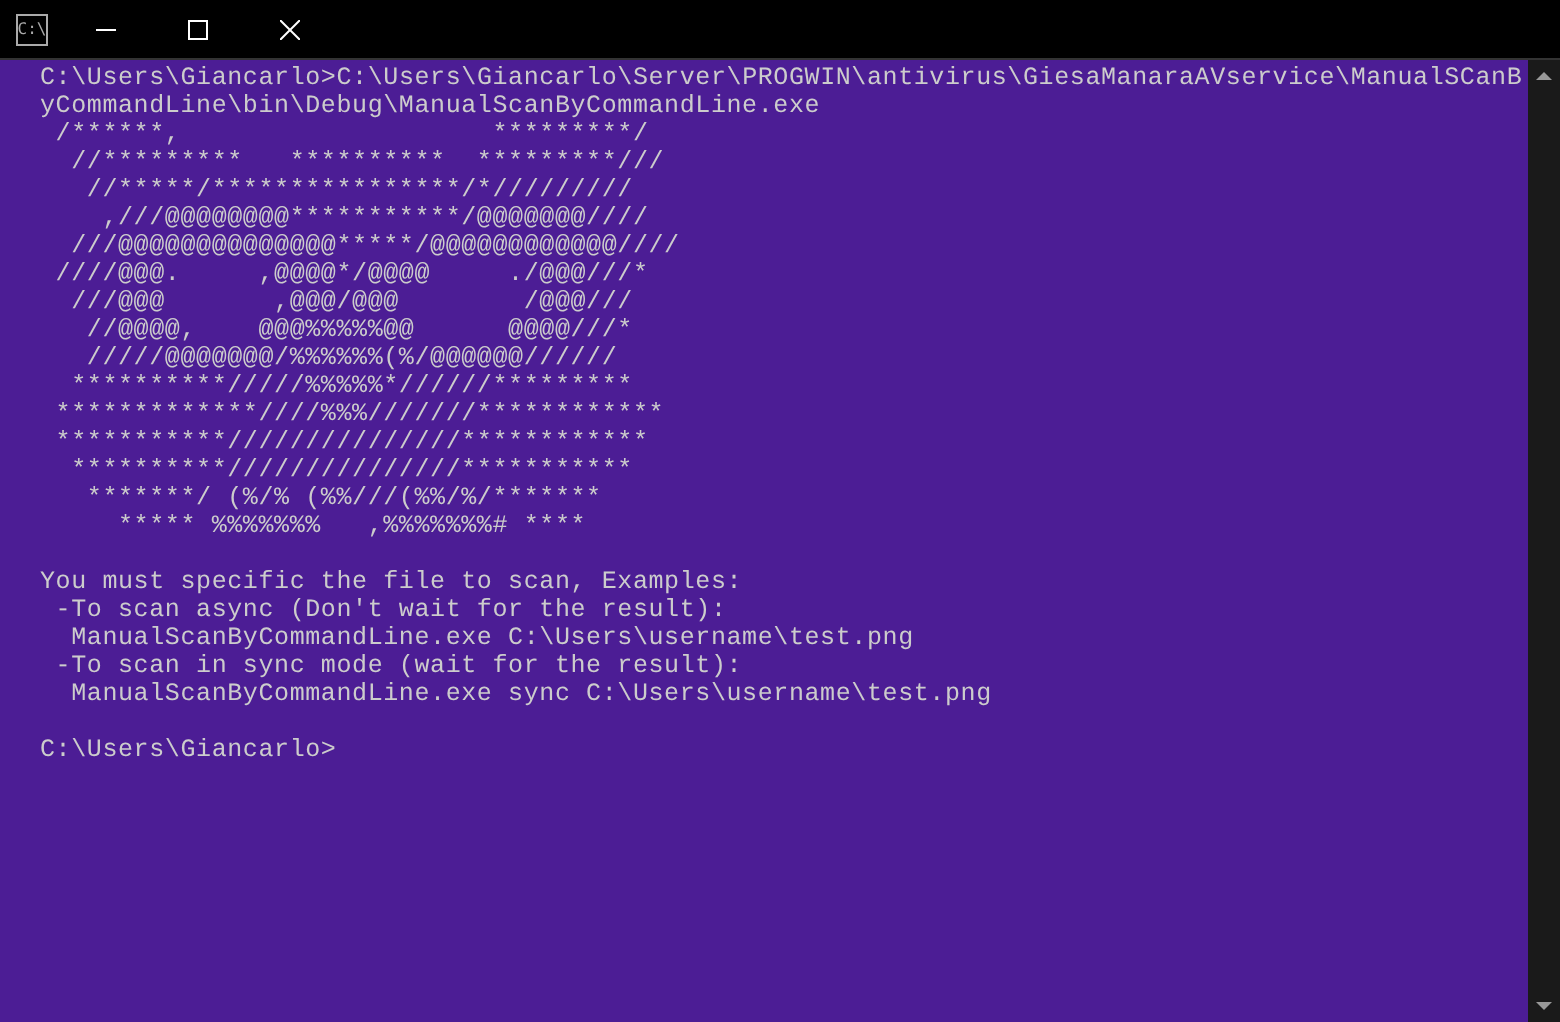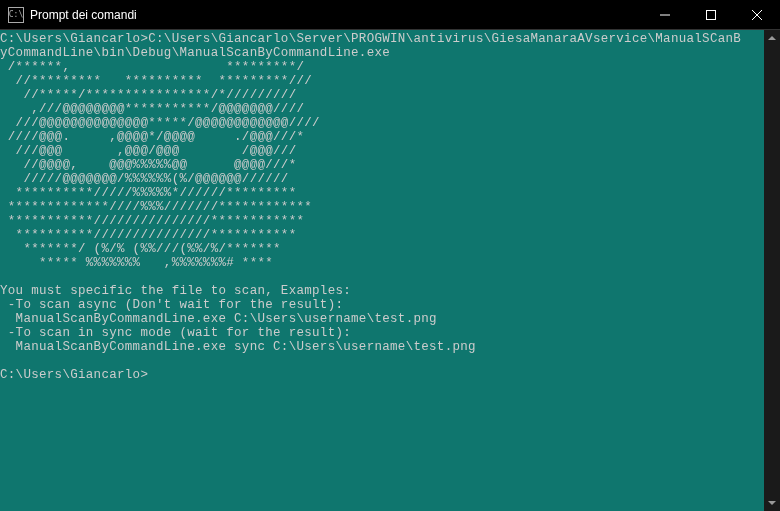--- a/index.html
+++ b/index.html
@@ -55,22 +55,22 @@
       width: 46px;
       height: 100%;
       display: flex;
       align-items: center;
       justify-content: center;
       color: #fff;
       cursor: pointer;
     }
     .terminal-content {
       flex: 1;
-      background: #0f766e;
-      padding: 2px 0;
+      background: #4c1d95;
+      padding: 2px 20px;
       position: relative;
       overflow: hidden;
     }
     .terminal-text {
       font-family: Consolas, 'Courier New', monospace;
       font-size: 12.5px;
       line-height: 14px;
       color: #ccc;
       white-space: pre;
       letter-spacing: 0.3px;
@@ -103,21 +103,20 @@
     }
   </style>
 </head>
 <body>
 
 <div class="window">
   <div class="titlebar">
     <div class="titlebar-icon">
       <span>C:\</span>
     </div>
-    <div class="titlebar-title">Prompt dei comandi</div>
     <div class="window-controls">
       <div class="window-control">
         <svg width="10" height="10" viewBox="0 0 10 10">
           <line x1="0" y1="5" x2="10" y2="5" stroke="#fff" stroke-width="1"></line>
         </svg>
       </div>
       <div class="window-control">
         <svg width="10" height="10" viewBox="0 0 10 10">
           <rect x="0.5" y="0.5" width="9" height="9" stroke="#fff" stroke-width="1" fill="none"></rect>
         </svg>

